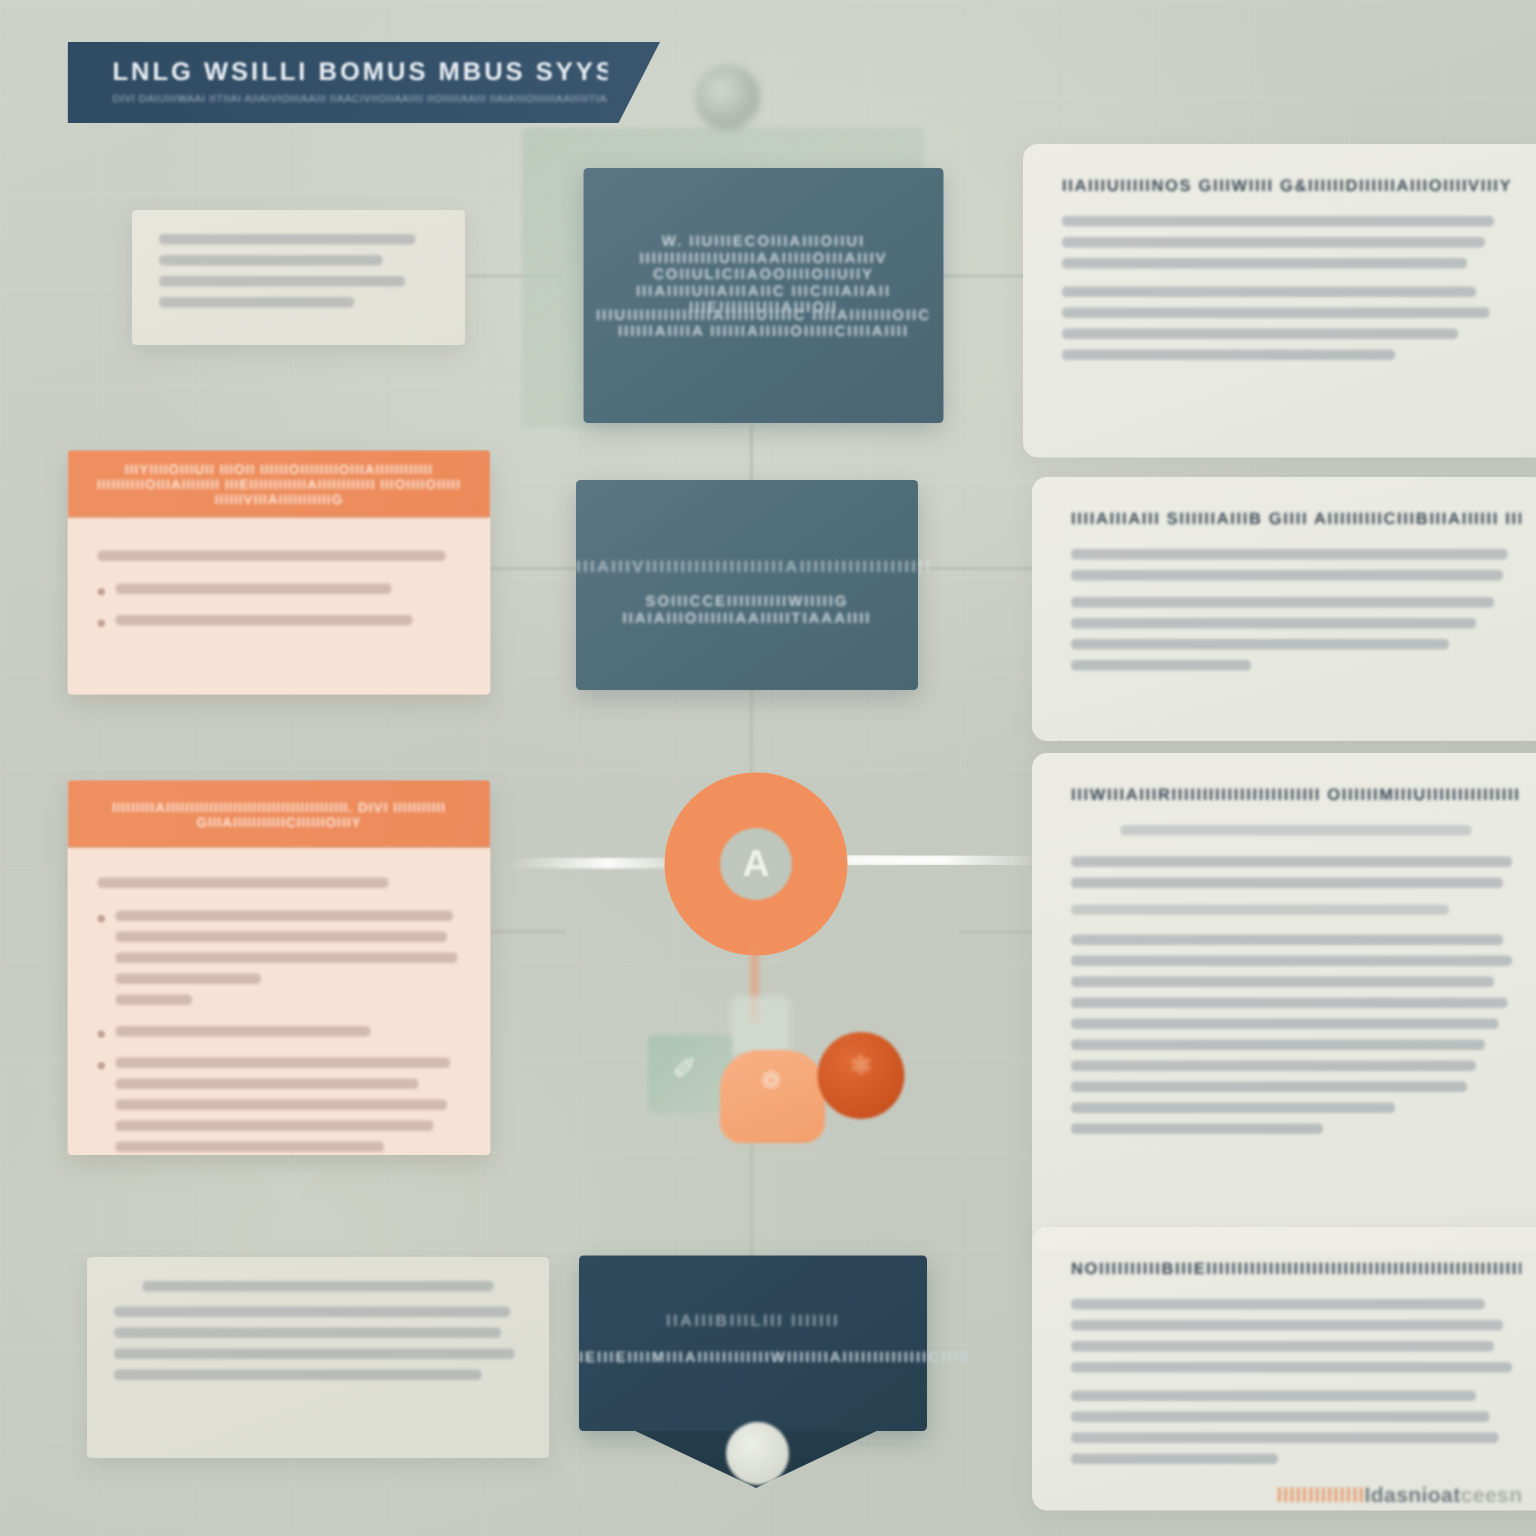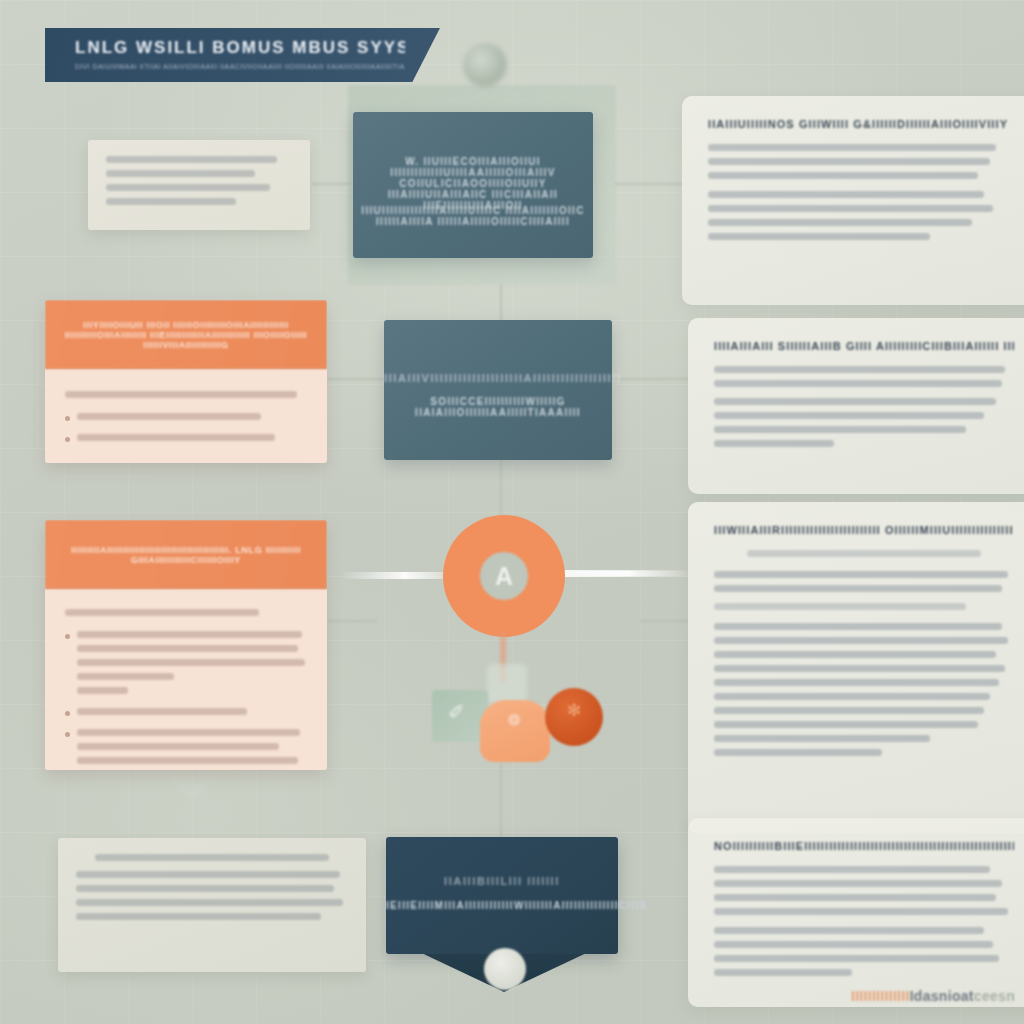--- a/index.html
+++ b/index.html
@@ -58,21 +58,21 @@
   #gear-node{
     position:absolute;left:463px;top:43px;width:44px;height:44px;border-radius:50%;
     background:radial-gradient(circle at 40% 38%, rgba(208,216,205,.95), rgba(160,174,160,.75) 62%, rgba(150,165,152,.35) 100%);
     filter:blur(2.4px);
   }
   .card-dark{
     position:absolute;border-radius:3px;
     background:linear-gradient(145deg,#5b7683 0%,#4f6c79 55%,#4a6672 100%);
     box-shadow:0 6px 16px rgba(50,70,80,.22);
   }
-  #card-top-dark{left:353px;top:112px;width:240px;height:146px;}
+  #card-top-dark{left:389px;top:112px;width:240px;height:170px;}
   #card-mid-dark{left:384px;top:320px;width:228px;height:140px;}
   #card-bottom-dark{
     position:absolute;left:386px;top:837px;width:232px;height:117px;border-radius:3px;
     background:linear-gradient(145deg,#2f4a5d 0%,#2b4557 60%,#27404f 100%);
     box-shadow:0 6px 16px rgba(40,60,75,.25);
   }
   #bottom-chevron{
     position:absolute;left:394px;top:940px;width:220px;height:52px;
     background:linear-gradient(180deg,#26404f,#223946);
     clip-path:polygon(0 0, 100% 0, 50% 100%);
@@ -164,21 +164,21 @@
   }
   #card-l1{left:88px;top:140px;width:222px;height:90px;}
   .card-coral{
     position:absolute;border-radius:3px;overflow:hidden;
     box-shadow:0 6px 16px rgba(120,90,75,.18);
   }
   .coral-head{
     height:45px;background:linear-gradient(100deg,#ef8f5f,#ec8a5a);
     display:flex;align-items:center;justify-content:center;
     color:#fbe6d9;font-size:9px;font-weight:700;letter-spacing:.7px;
-    filter:blur(.95px);padding:12px 14px;text-align:center;
+    filter:blur(.95px);padding:0 14px;text-align:center;
   }
   .coral-body{background:#f7e2d6;padding:22px 20px 16px 20px;height:100%;}
   #card-l2{left:45px;top:300px;width:282px;height:163px;}
   #card-l3{left:45px;top:520px;width:282px;height:250px;}
   #card-l4{
     position:absolute;left:58px;top:838px;width:272px;height:102px;border-radius:3px;
     background:linear-gradient(160deg,#e2e2d8,#dcddd2);
     box-shadow:0 5px 14px rgba(90,100,88,.14);padding:16px 18px;
   }
   .bullet-row{display:flex;gap:7px;margin-bottom:7px;}
@@ -326,21 +326,21 @@
     <div class="bullet-row">
       <div class="bullet-dot"></div>
       <div class="bullet-lines">
           <div class="blurline onCoral" style="width:86%"></div>
         </div>
     </div>
   </div>
 </div>
 
 <div class="card-coral" id="card-l3">
-  <div class="coral-head">IIIIIIIIIAIIIIIIIIIIIIIIIIIIIIIIIIIIIIIIIIIIIIII. LNLG IIIIIIIIIII GIIIAIIIIIIIIIIICIIIIIIOIIIY</div>
+  <div class="coral-head">IIIIIIIIIAIIIIIIIIIIIIIIIIIIIIIIIIIIIIIIIIIIIIII. DIVI IIIIIIIIIII GIIIAIIIIIIIIIIICIIIIIIOIIIY</div>
   <div class="coral-body" style="padding-top:20px;">
     <div class="blurline onCoral" style="width:80%"></div>
     <div style="height:8px"></div>
     <div class="bullet-row">
       <div class="bullet-dot"></div>
       <div class="bullet-lines">
         <div class="blurline onCoral" style="width:98%"></div>
         <div class="blurline onCoral" style="width:96%"></div>
         <div class="blurline onCoral" style="width:99%"></div>
         <div class="blurline onCoral" style="width:42%"></div>

